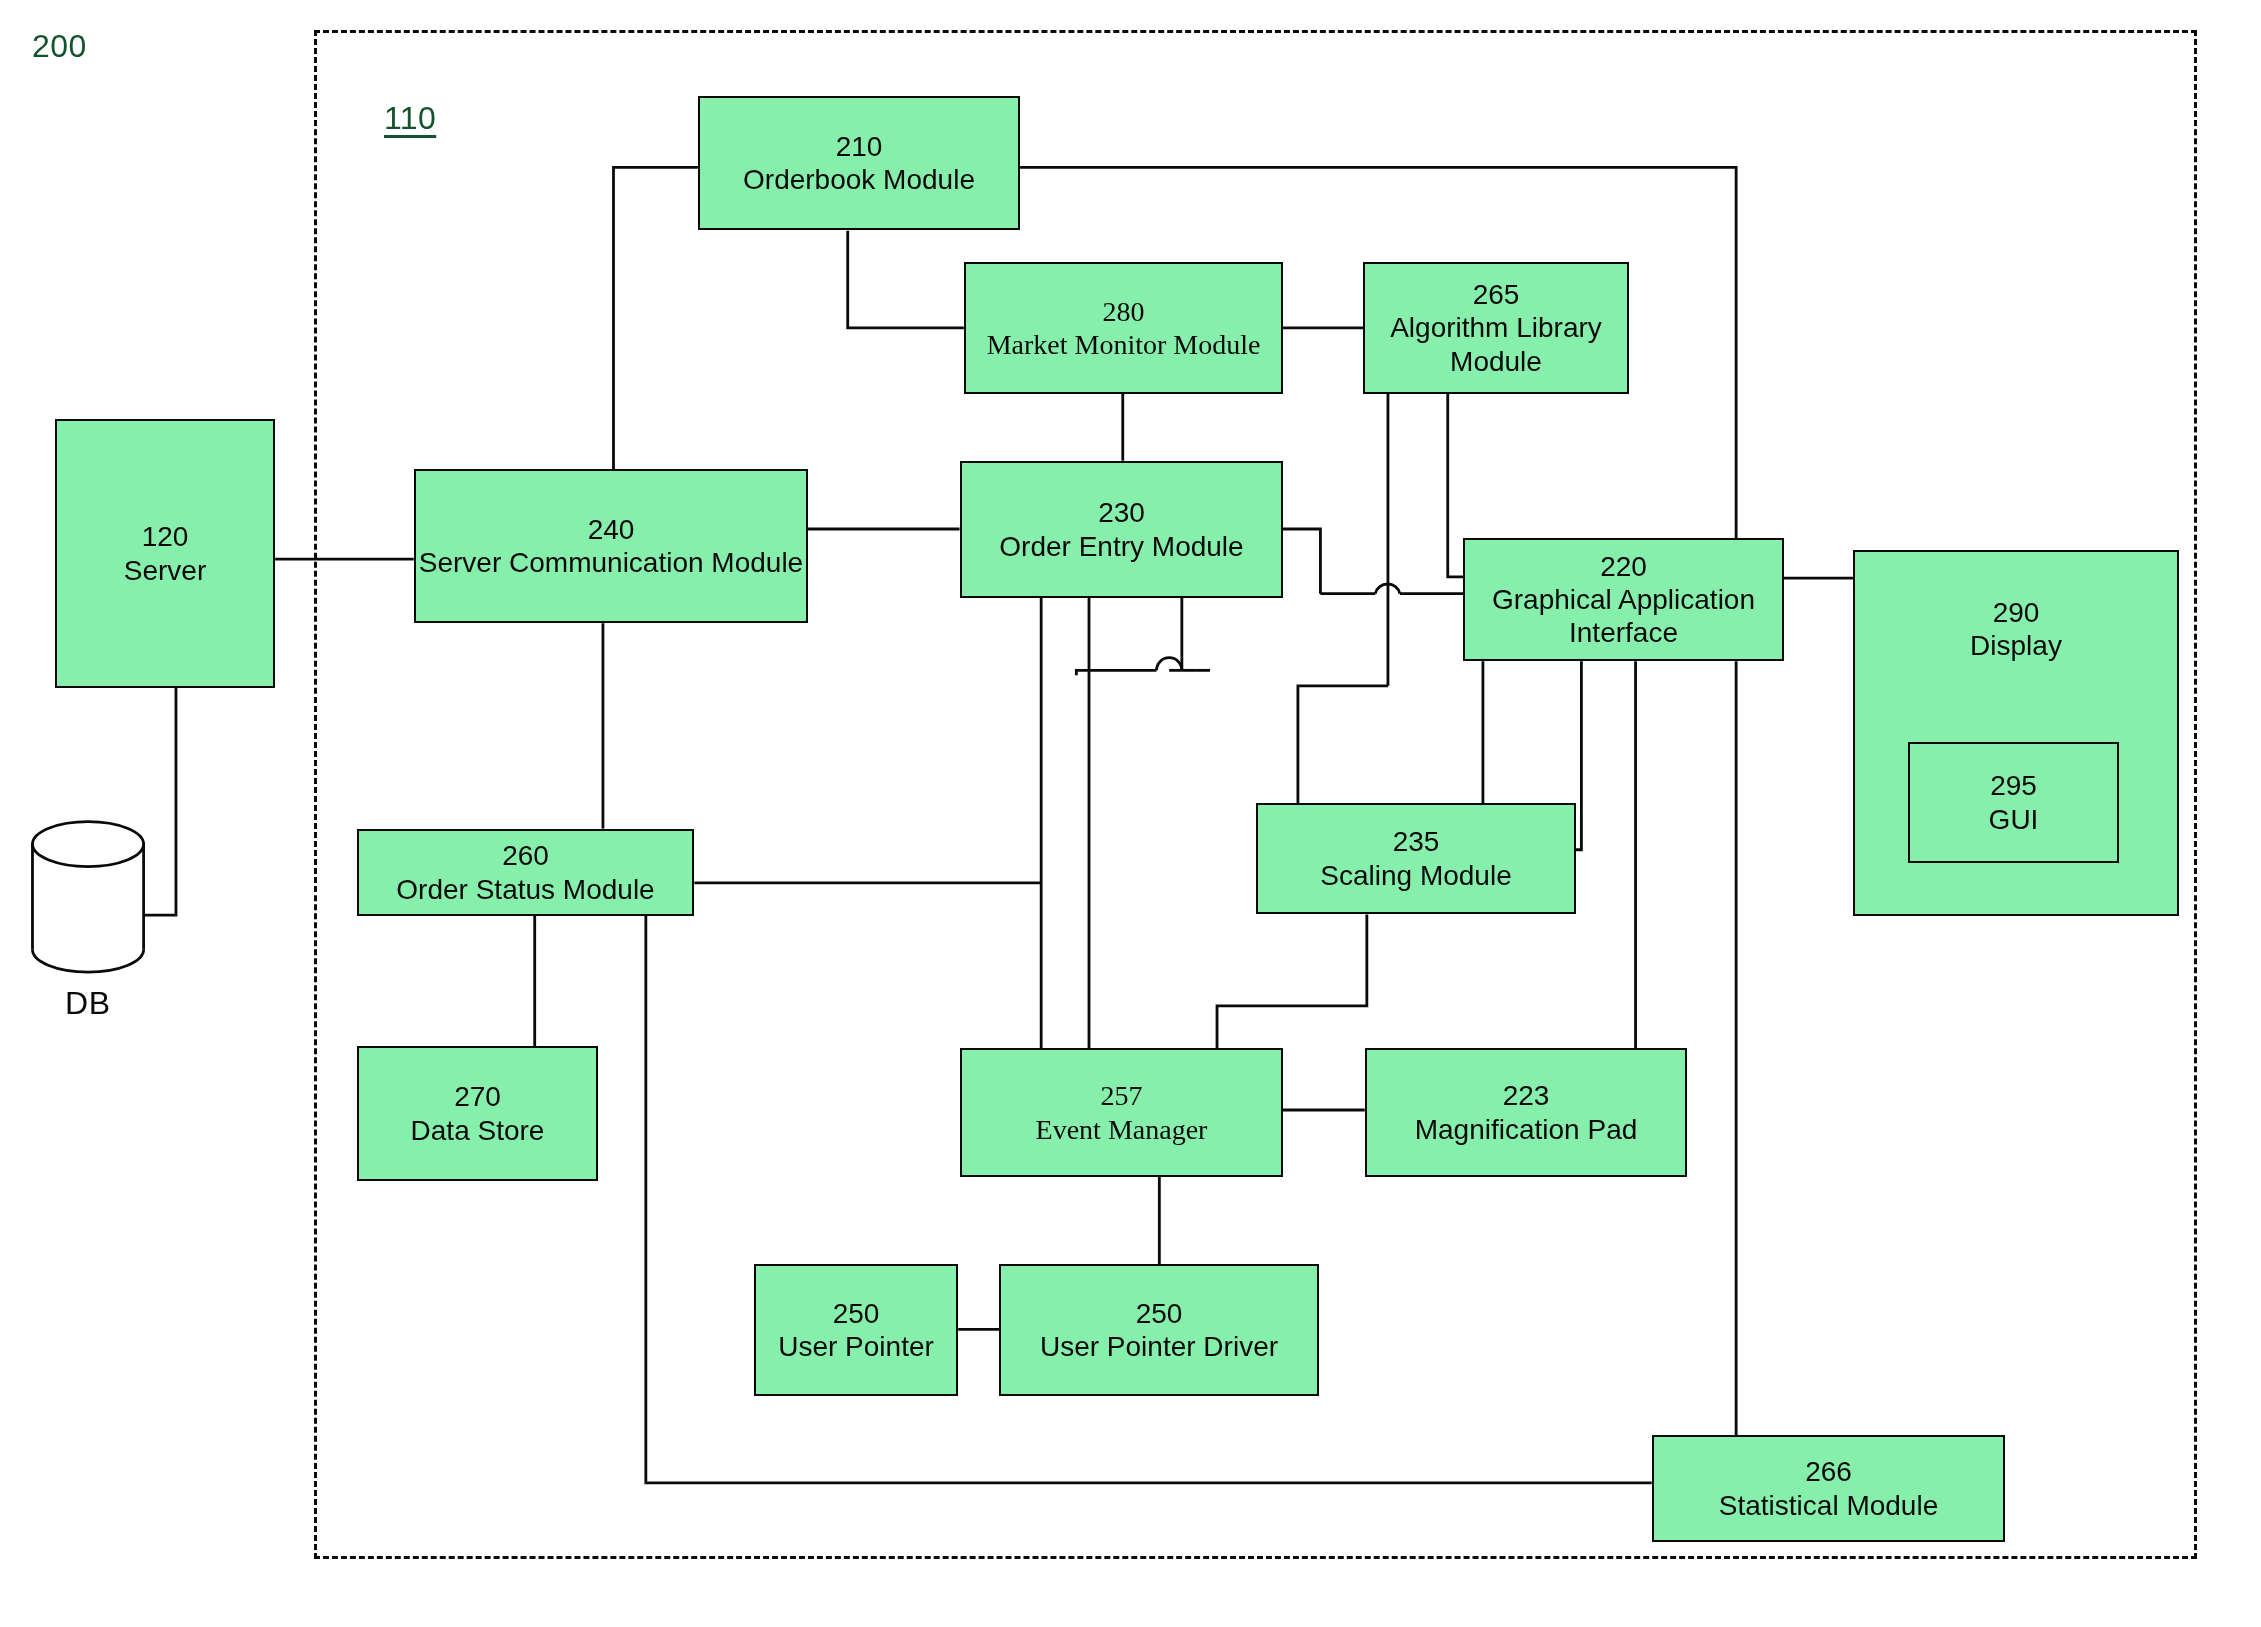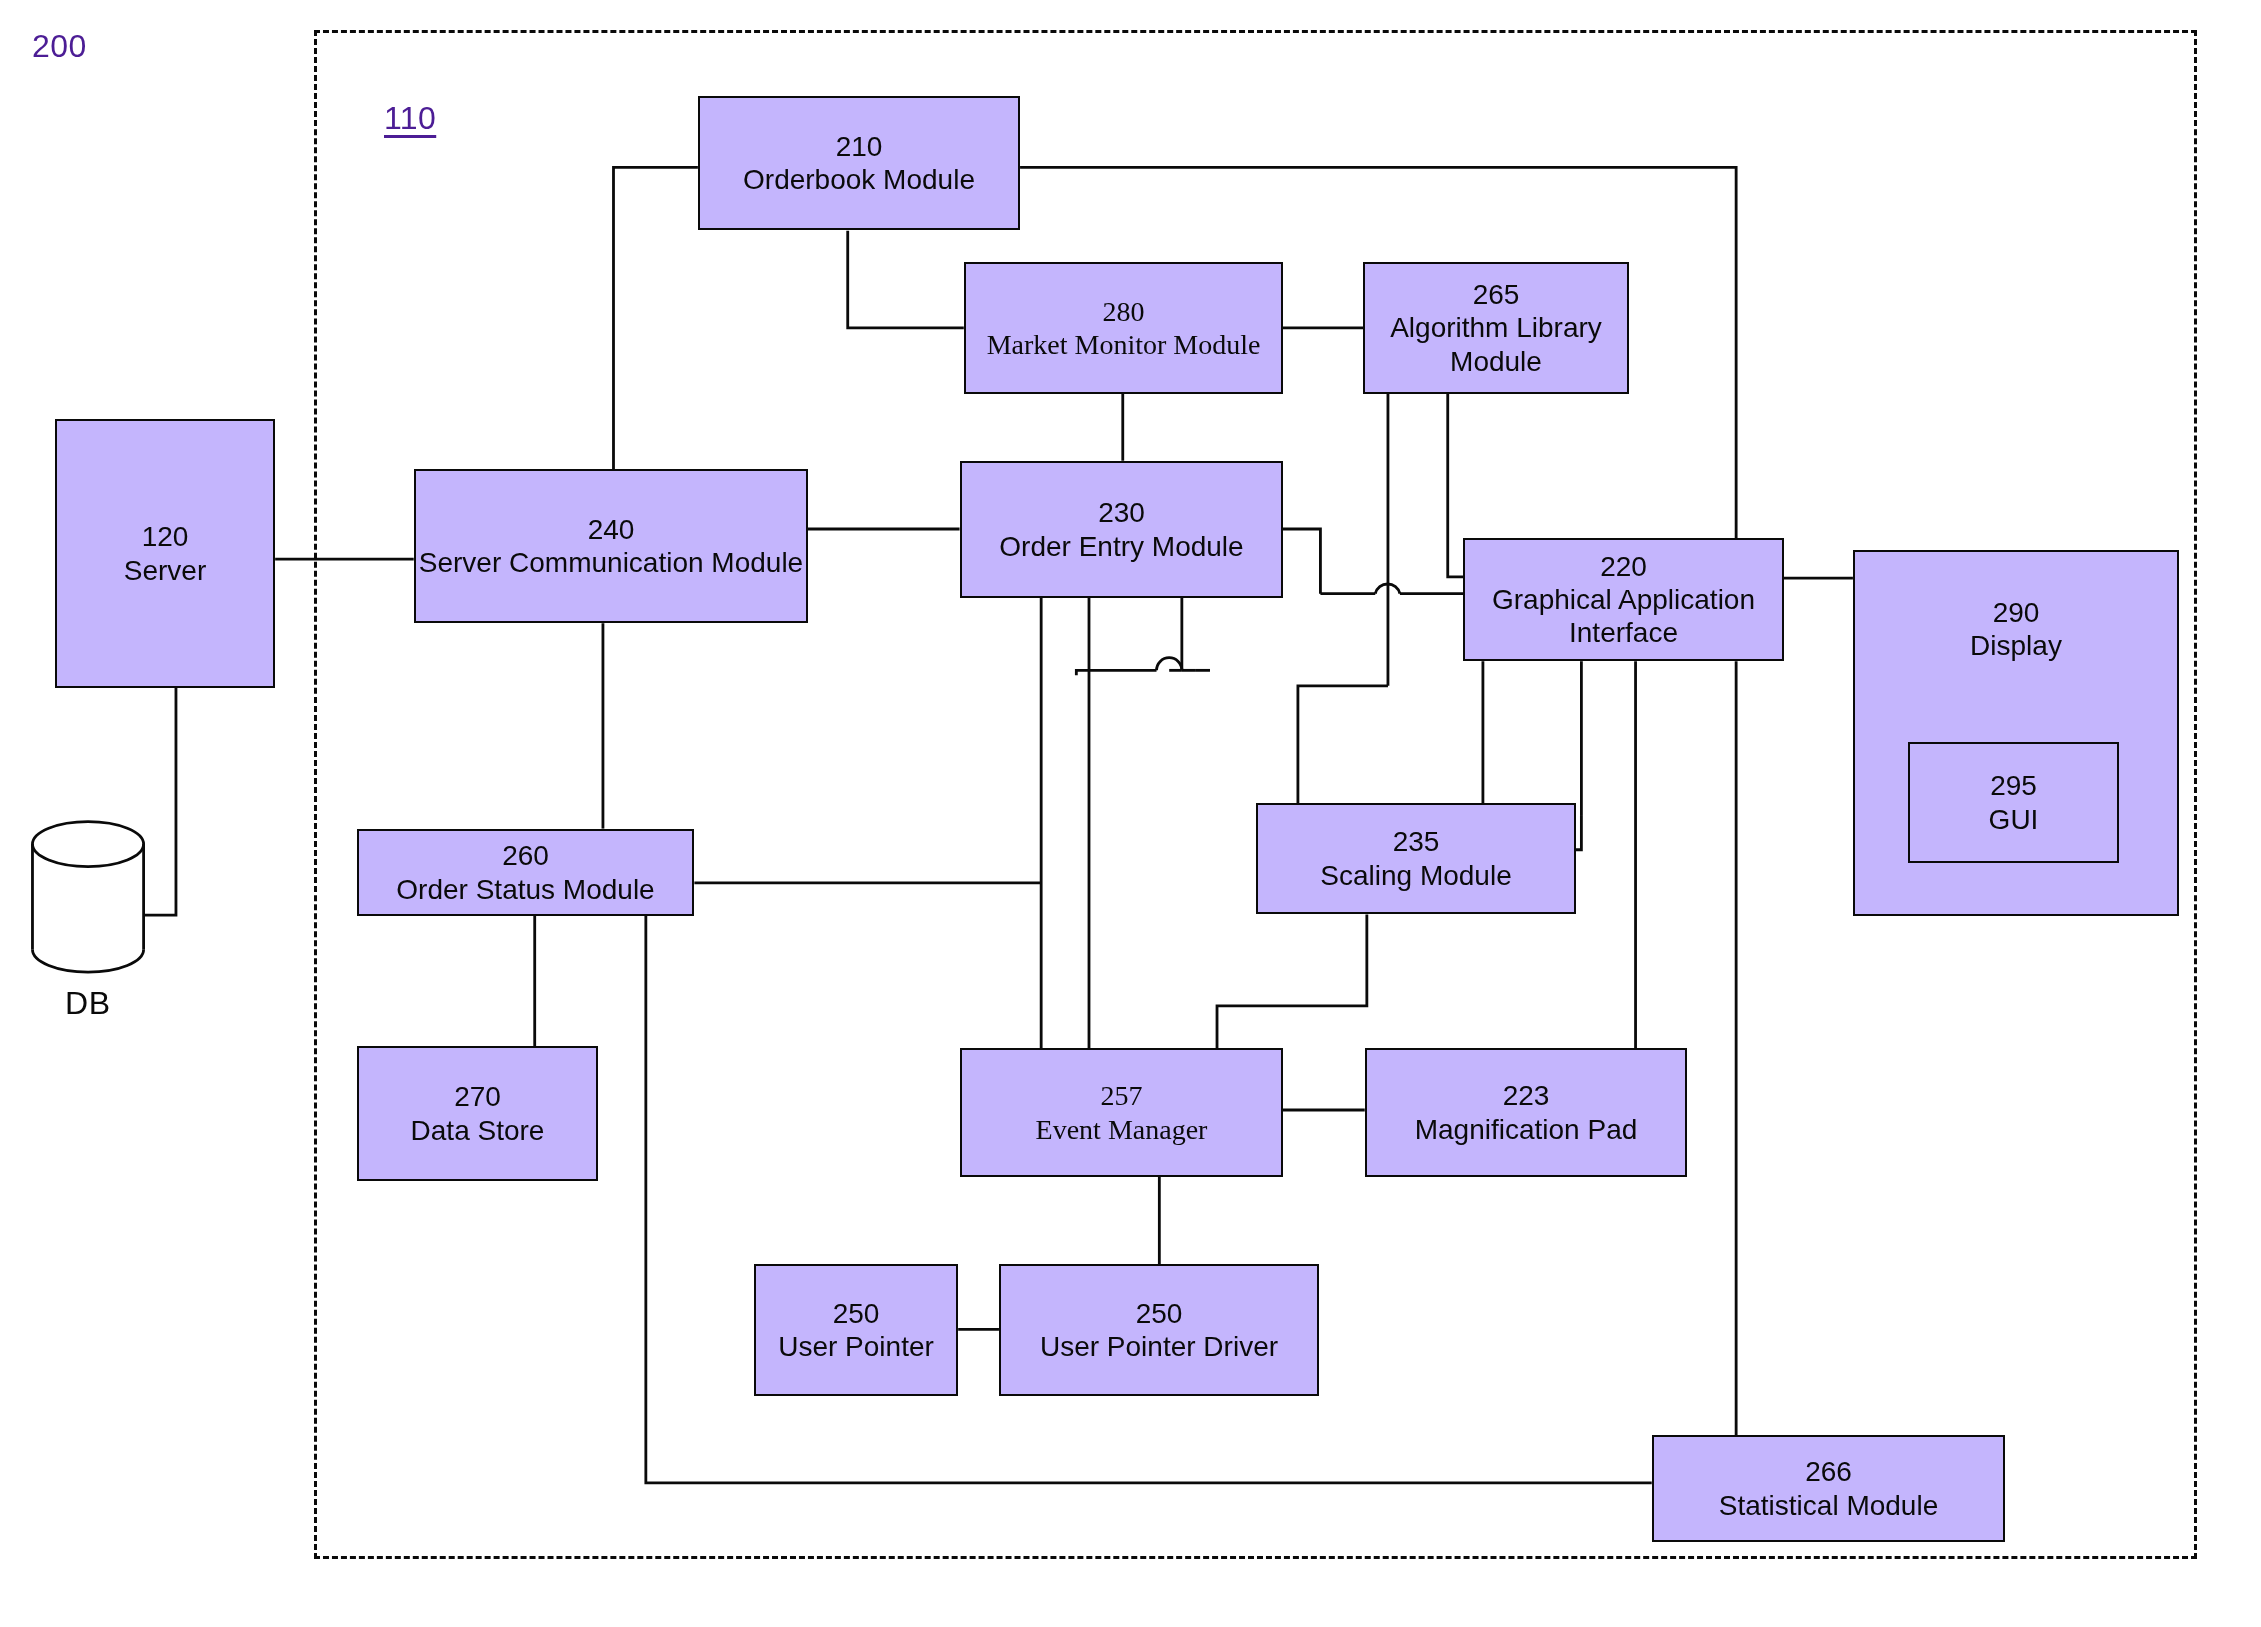--- a/index.html
+++ b/index.html
@@ -30,39 +30,39 @@
     fill: none;
     stroke: #0a0a0a;
     stroke-width: 4;
     stroke-linecap: butt;
     stroke-linejoin: miter;
   }
   .node {
     position: absolute;
     box-sizing: border-box;
     border: 2.8px solid #0a0a0a;
-    background: #c4b5fd;
+    background: #86efac;
     display: flex;
     flex-direction: column;
     align-items: center;
     justify-content: center;
     text-align: center;
     line-height: 1.18;
     color: #0a0a0a;
     font-size: 28px;
   }
   .node .ref {
     display: block;
   }
   .node .nm {
     display: block;
   }
   .figlabel {
     position: absolute;
-    color: #4c1d95;
+    color: #14532d;
     font-size: 32px;
     letter-spacing: 0.4px;
   }
   .figlabel.underlined {
     text-decoration: underline;
     text-underline-offset: 5.6px;
     text-decoration-thickness: 2.8px;
   }
   .db-label {
     position: absolute;

